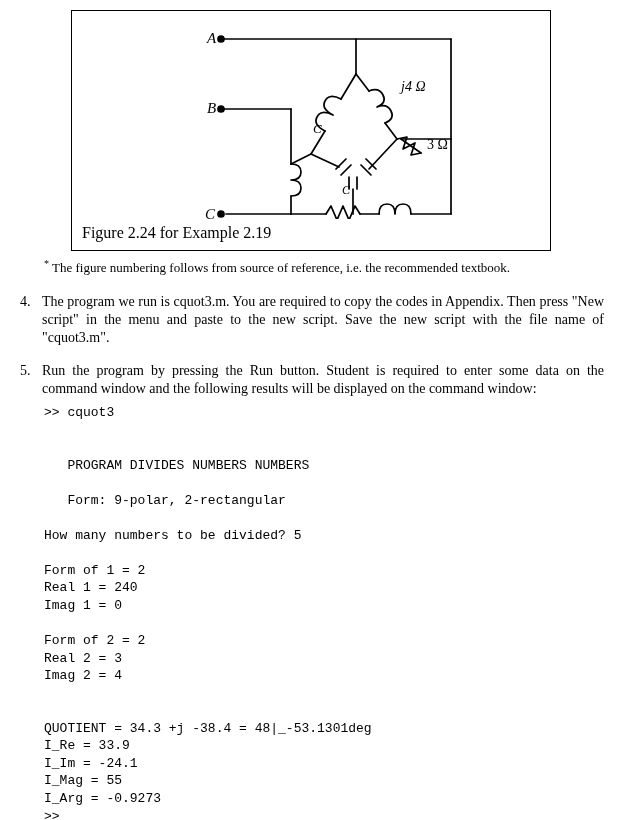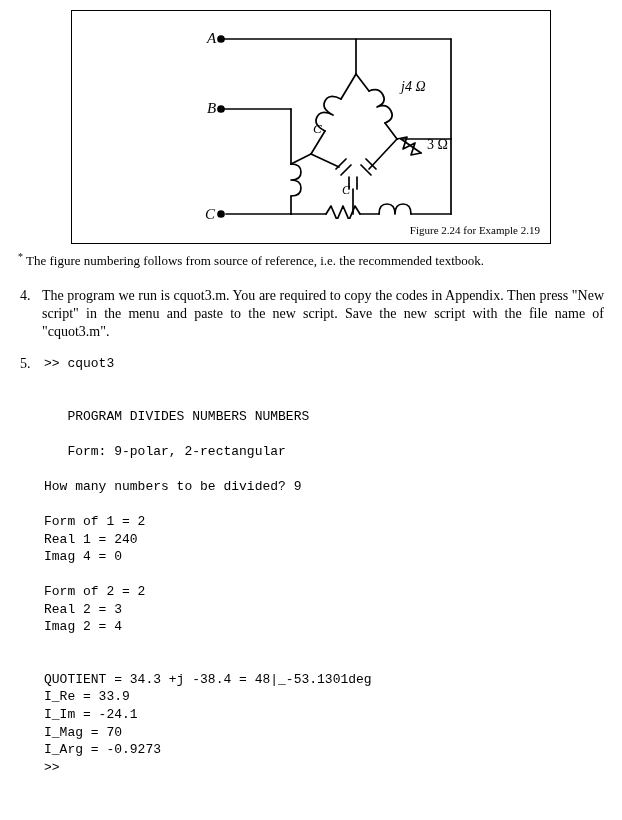--- a/index.html
+++ b/index.html
@@ -21,26 +21,26 @@
     width: 480px;
     margin: 0 auto 6px auto;
     box-sizing: border-box;
     padding: 8px 10px 6px 10px;
   }
   .fig-svg {
     display: block;
     margin: 0 auto 4px auto;
   }
   .fig-caption {
-    text-align: right;
-    font-size: 11px;
+    text-align: left;
+    font-size: 16px;
   }
   .footnote {
     font-size: 13px;
-    margin: 4px 0 16px 0;
+    margin: 4px 0 16px 26px;
     text-indent: -8px;
     padding-left: 8px;
   }
   .footnote .mark {
     vertical-align: super;
     font-size: 10px;
   }
   ol.steps {
     margin: 0;
     padding: 0 0 0 24px;
@@ -141,42 +141,43 @@
     <span>The figure numbering follows from source of reference, i.e. the recommended textbook.</span>
   </div>
 
   <ol class="steps">
     <li>
       <span class="num">4.</span>
       <span>The program we run is cquot3.m. You are required to copy the codes in Appendix. Then press "New script" in the menu and paste to the new script. Save the new script with the file name of "cquot3.m".</span>
     </li>
     <li>
       <span class="num">5.</span>
+      <span>Run the program by pressing the Run button. Student is required to enter some data on the command window and the following results will be displayed on the command window:</span>
 
 <div class="mono"><span>&gt;&gt; cquot3</span>
 
 
 <span>   PROGRAM DIVIDES NUMBERS NUMBERS</span>
 
 <span>   Form: 9-polar, 2-rectangular</span>
 
-<span>How many numbers to be divided? 9</span>
+<span>How many numbers to be divided? 5</span>
 
 <span>Form of 1 = 2</span>
 <span>Real 1 = 240</span>
-<span>Imag 4 = 0</span>
+<span>Imag 1 = 0</span>
 
 <span>Form of 2 = 2</span>
 <span>Real 2 = 3</span>
 <span>Imag 2 = 4</span>
 
 
 <span>QUOTIENT = 34.3 +j -38.4 = 48|_-53.1301deg</span>
 <span>I_Re = 33.9</span>
 <span>I_Im = -24.1</span>
-<span>I_Mag = 70</span>
+<span>I_Mag = 55</span>
 <span>I_Arg = -0.9273</span>
 <span>&gt;&gt;</span></div>
     </li>
 
   </ol>
 
 </div>
 
 </body></html>

